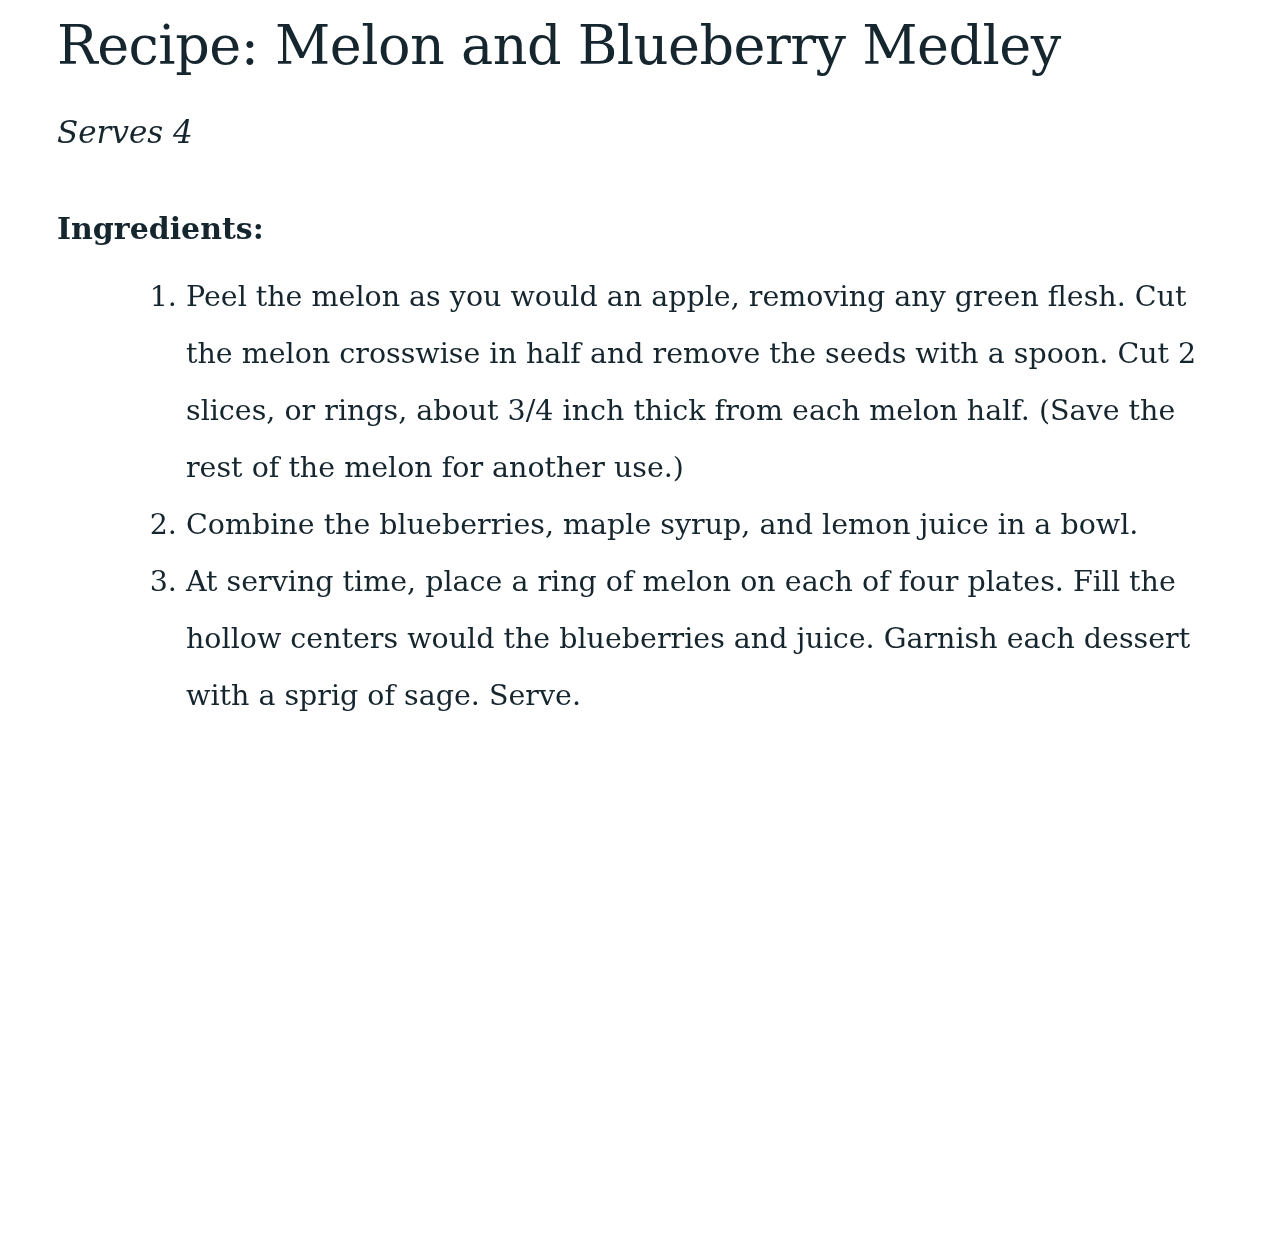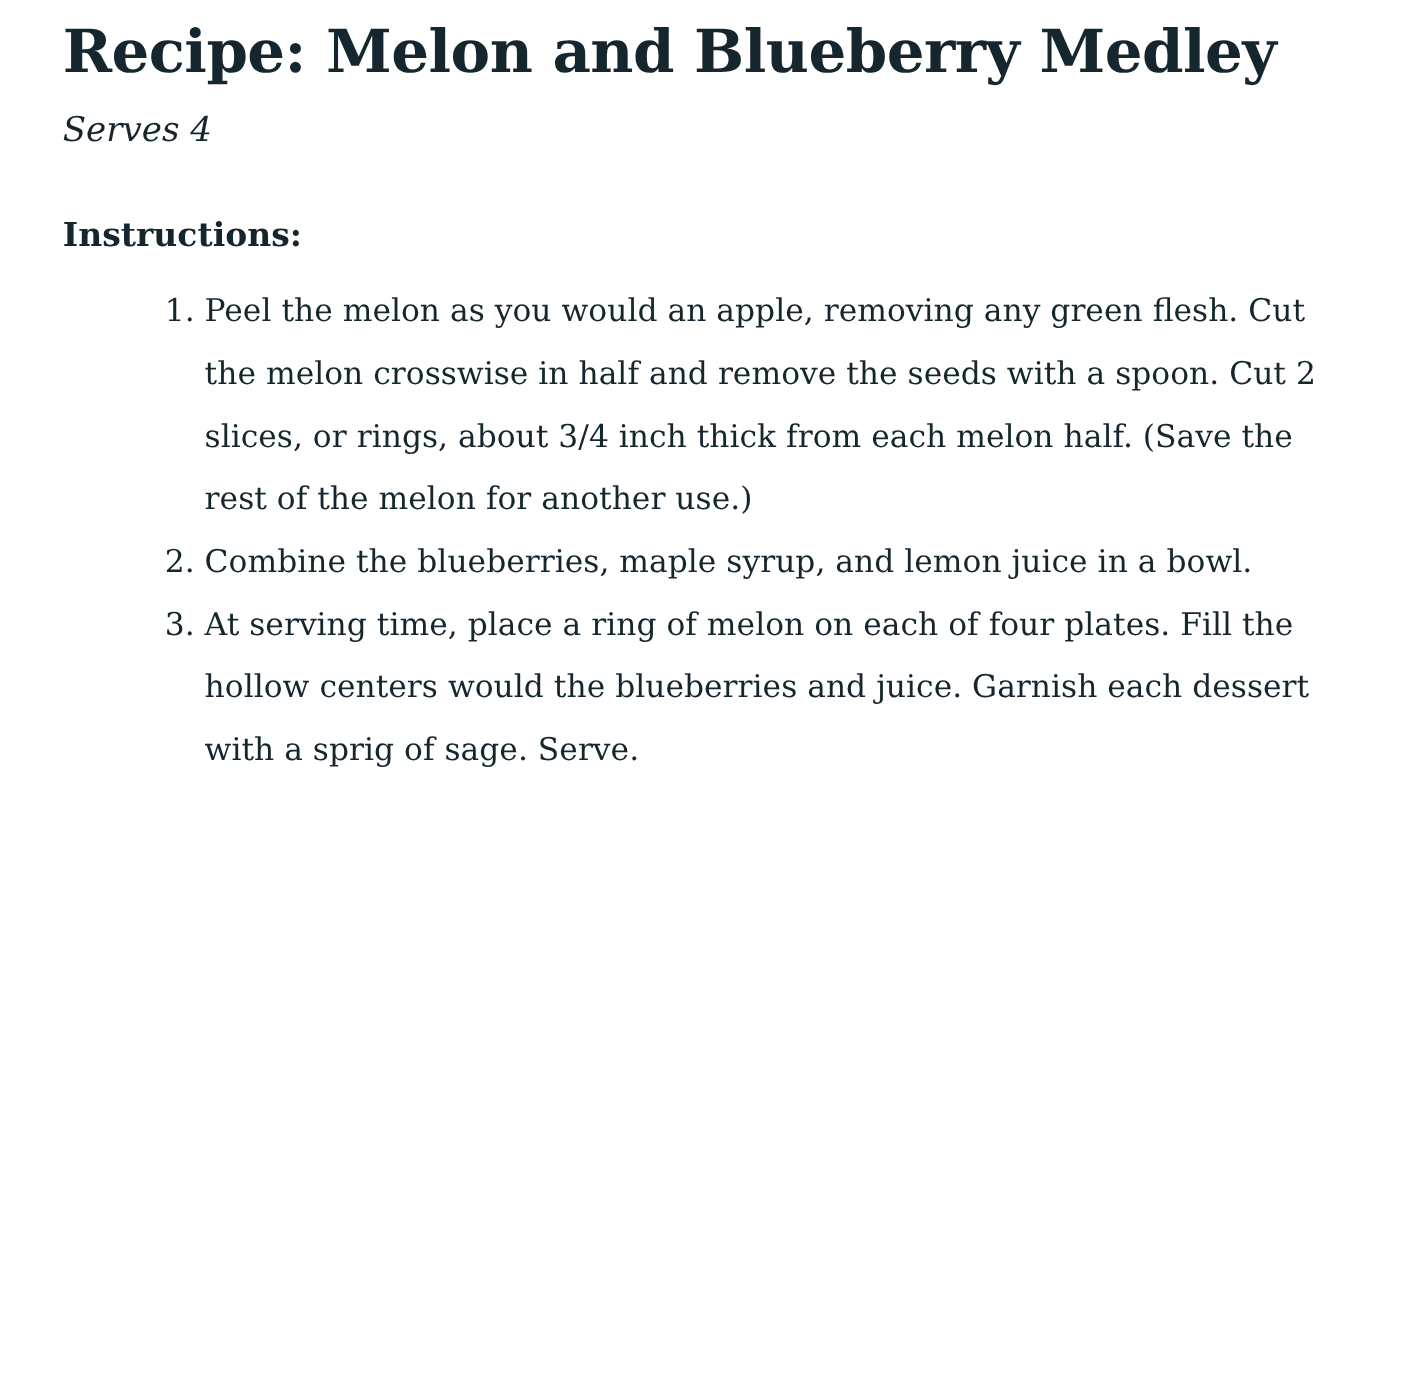--- a/index.html
+++ b/index.html
@@ -12,29 +12,29 @@
     min-height: 1249px;
     box-sizing: border-box;
     padding: 14px 52px 10px 57px;
     background: #ffffff;
     color: #16262e;
     font-family: "DejaVu Serif", "Liberation Serif", serif;
   }
   h1.title {
     font-size: 54px;
     line-height: 64px;
-    font-weight: bold;
+    font-weight: normal;
     letter-spacing: -0.5px;
     margin: 0;
   }
   p.serves {
     font-style: italic;
     font-size: 31px;
     line-height: 40px;
-    margin: 20px 0 0 0;
+    margin: 34px 0 0 0;
   }
   h2.section-heading {
     font-size: 30px;
     line-height: 38px;
     font-weight: bold;
     margin: 58px 0 0 0;
   }
   ul.ingredients, ol.instructions {
     margin: 20px 0 0 0;
     padding-left: 93px;
@@ -48,22 +48,22 @@
   }
 </style>
 </head>
 <body>
 
 <div class="page">
   <h1 class="title">Recipe: Melon and Blueberry Medley</h1>
 
   <p class="serves">Serves 4</p>
 
+  <h2 class="section-heading">Ingredients:</h2>
 
 
-  <h2 class="section-heading">Instructions:</h2>
 
   <ol class="instructions">
       <li>Peel the melon as you would an apple, removing any green flesh. Cut the melon crosswise in half and remove the seeds with a spoon. Cut 2 slices, or rings, about 3/4 inch thick from each melon half. (Save the rest of the melon for another use.)</li>
       <li>Combine the blueberries, maple syrup, and lemon juice in a bowl.</li>
       <li>At serving time, place a ring of melon on each of four plates. Fill the hollow centers would the blueberries and juice. Garnish each dessert with a sprig of sage. Serve.</li>
     </ol>
 </div>
 
 </body></html>

